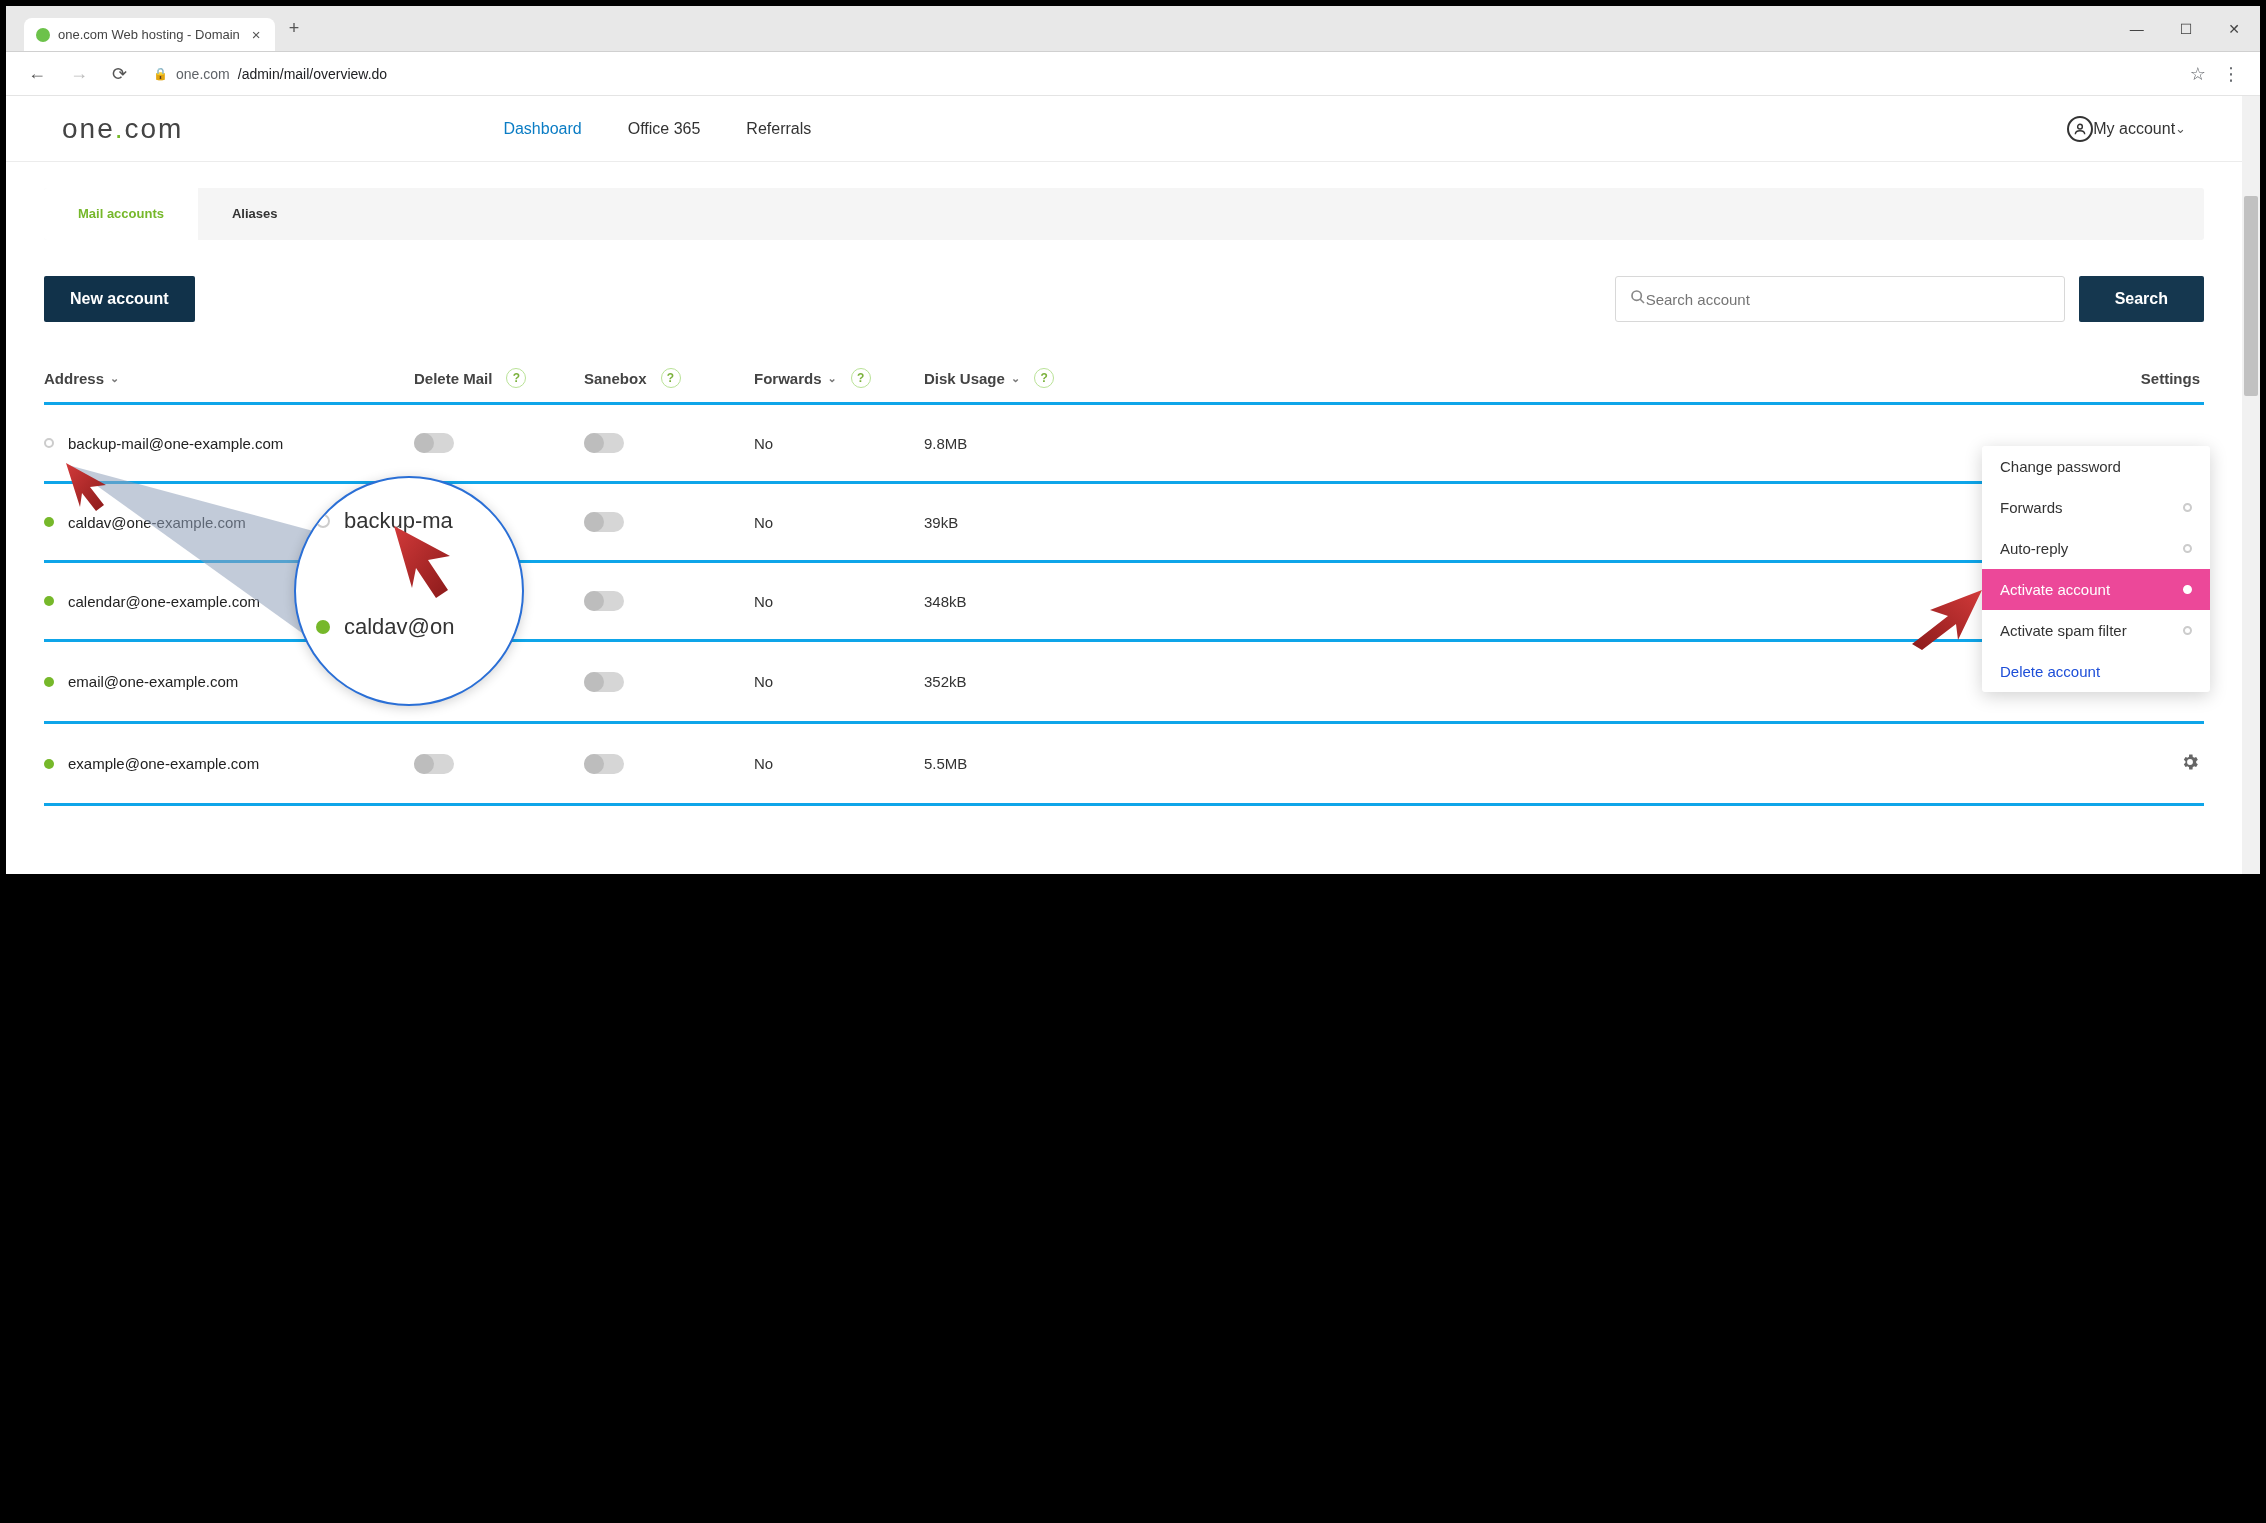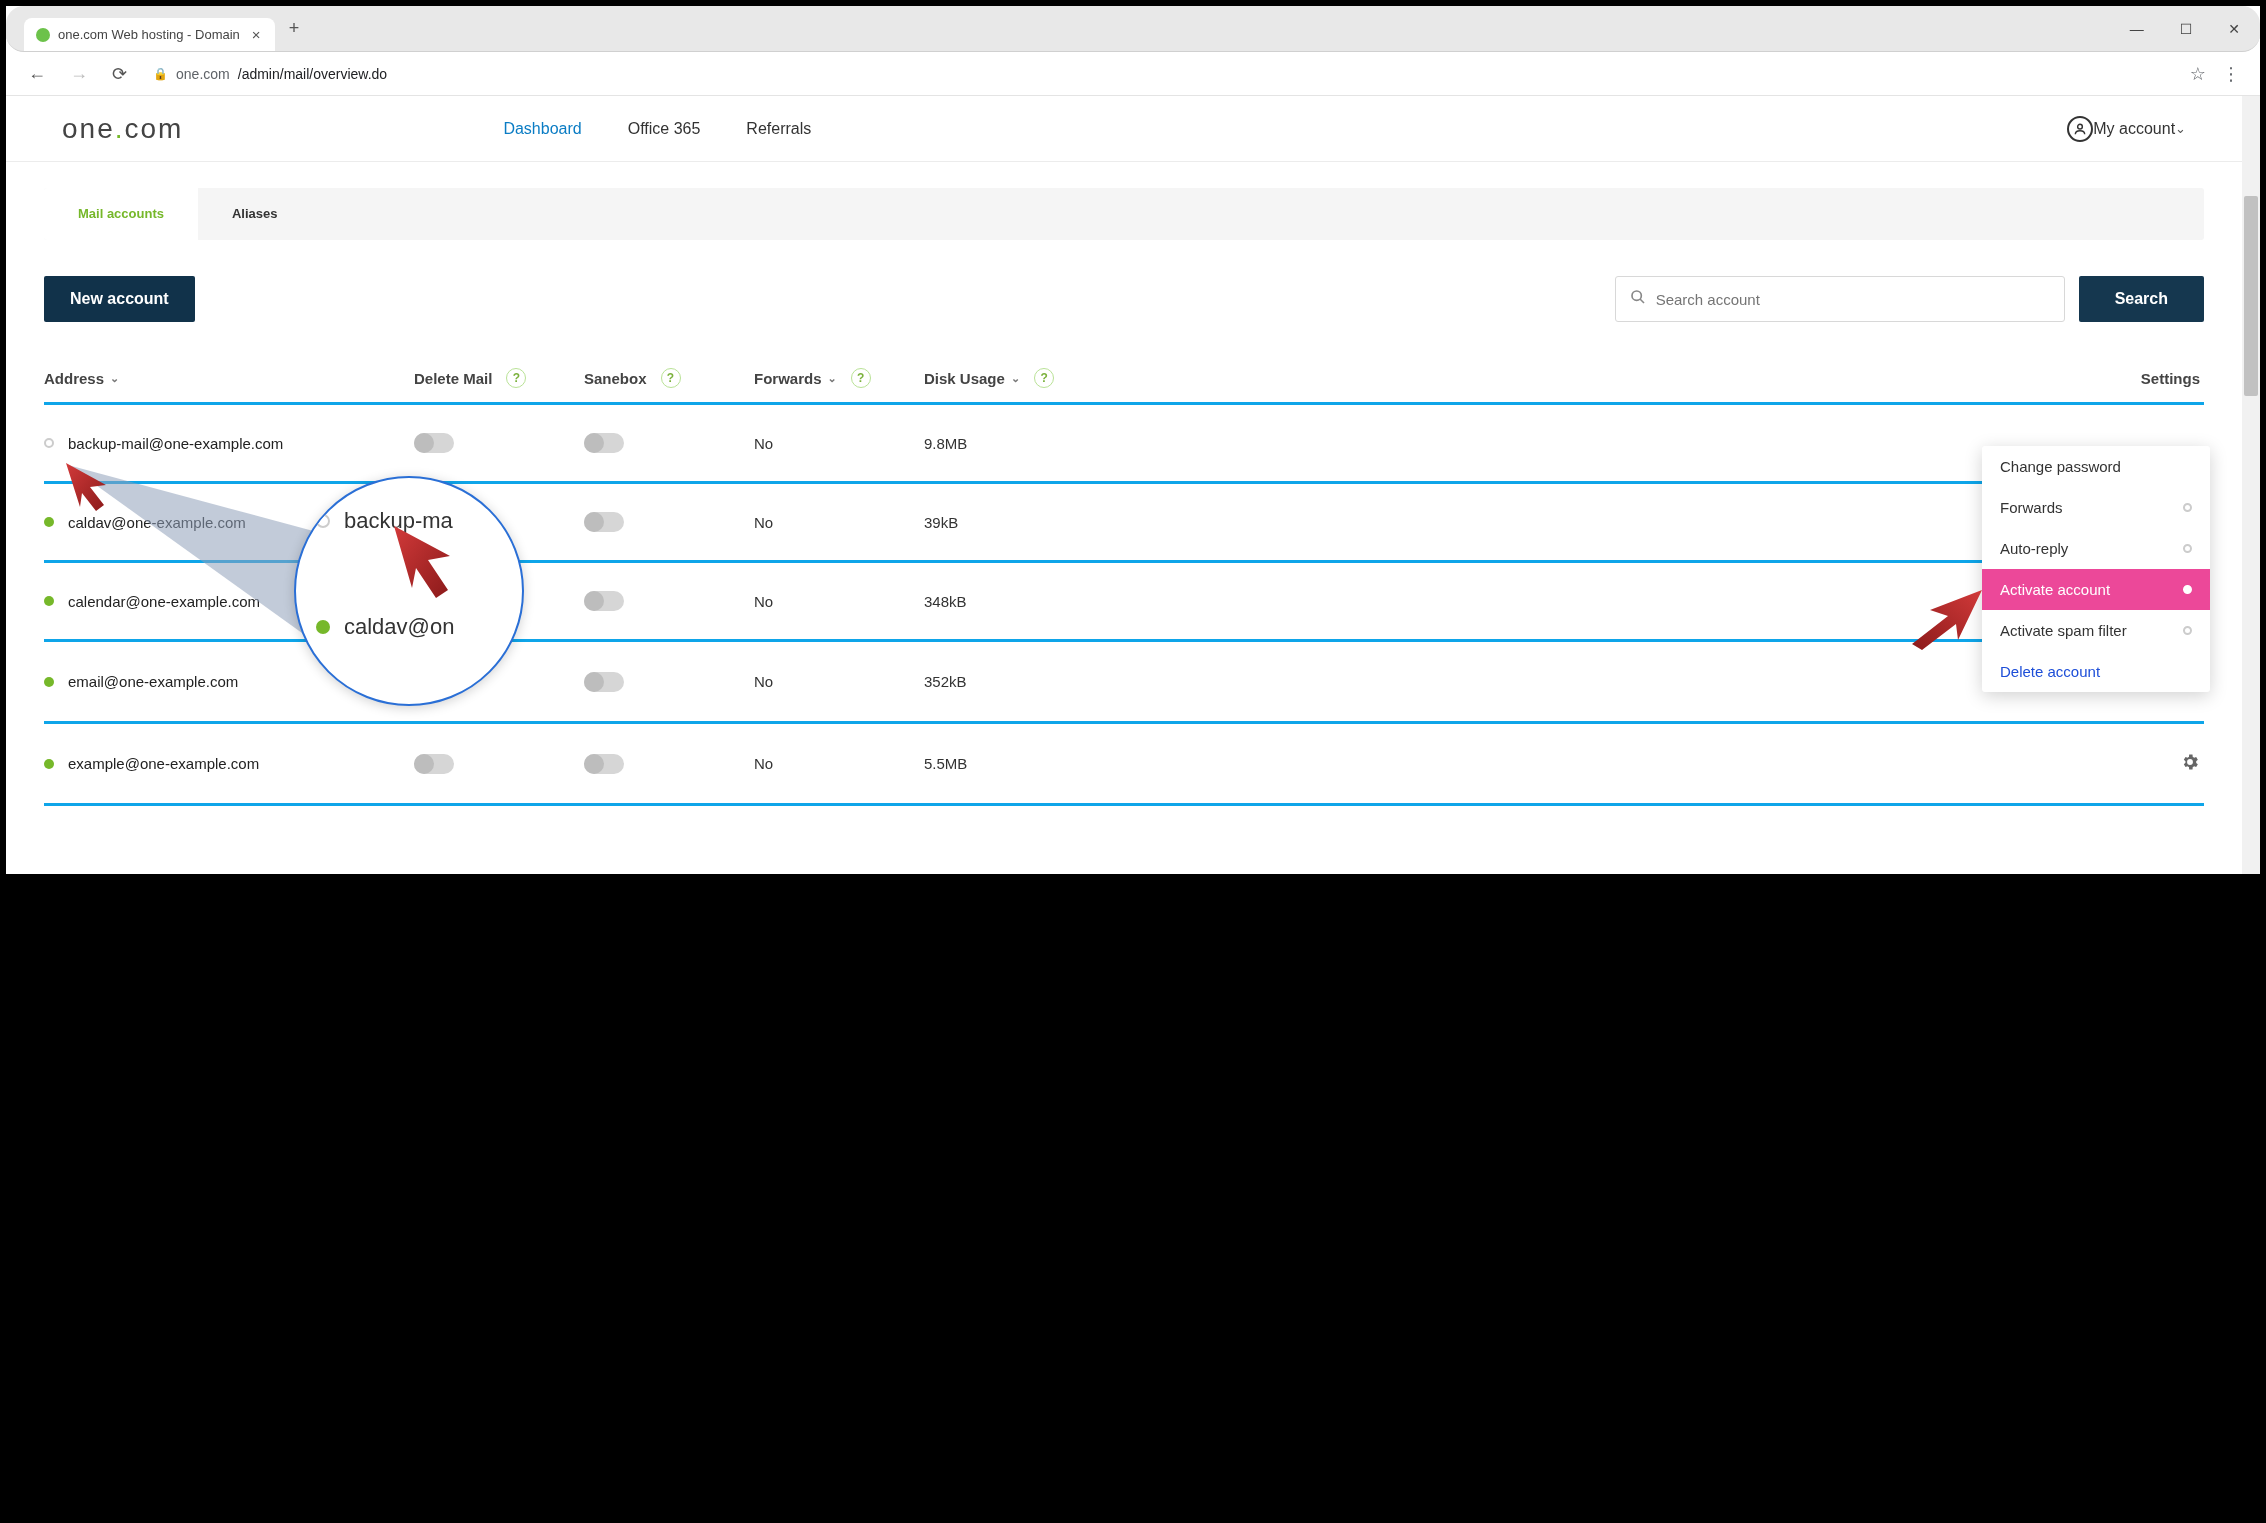--- a/index.html
+++ b/index.html
@@ -1,18 +1,18 @@
 <!DOCTYPE html>
 <html><head>
 <meta charset="utf-8">
 <style>
   * { box-sizing: border-box; margin: 0; padding: 0; font-family: -apple-system, BlinkMacSystemFont, "Segoe UI", Arial, sans-serif; }
   body { background: #000; padding: 5px; }
   .window { background: #fff; border: 1px solid #000; width: 100%; height: 870px; position: relative; overflow: hidden; }
-  .titlebar { height: 46px; background: #e8e8e8; display: flex; align-items: center; justify-content: space-between; padding: 0 14px 0 18px; border-bottom: 1px solid #d0d0d0; border-radius: 18px; }
+  .titlebar { height: 46px; background: #e8e8e8; display: flex; align-items: center; justify-content: space-between; padding: 0 14px 0 18px; border-bottom: 1px solid #d0d0d0; }
   .tabs-row { display: flex; align-items: center; gap: 8px; }
   .browser-tab { background: #fff; border-radius: 8px 8px 0 0; padding: 8px 10px 8px 12px; display: flex; align-items: center; gap: 8px; min-width: 230px; font-size: 13px; color: #444; position: relative; top: 6px; }
   .favicon { width: 14px; height: 14px; border-radius: 50%; background: #6cc24a; }
   .tab-close { color: #555; font-size: 15px; cursor: pointer; padding: 0 4px; }
   .new-tab { font-size: 18px; color: #555; padding: 0 6px; cursor: pointer; }
   .win-controls { display: flex; gap: 24px; color: #444; font-size: 14px; }
   .win-btn { cursor: pointer; padding: 2px 6px; }
   .addr-row { height: 44px; display: flex; align-items: center; padding: 0 16px; gap: 12px; border-bottom: 1px solid #e4e4e4; }
   .nav-ico { color: #555; font-size: 18px; cursor: pointer; padding: 2px 6px; }
   .nav-ico.disabled { color: #bbb; }
@@ -38,21 +38,21 @@
   .chev { font-size: 13px; color: #555; }
 
   .content { padding: 26px 38px 0 38px; }
   .subtabs { display: flex; background: #f5f5f5; border-radius: 3px; overflow: hidden; }
   .subtab { padding: 18px 34px 16px; font-size: 13px; font-weight: 600; color: #333; cursor: pointer; border-bottom: 3px solid transparent; }
   .subtab.active { background: #fff; color: #76b82a; }
   
   .actions-row { display: flex; align-items: flex-end; margin-top: 36px; gap: 14px; }
   .btn-primary { background: #11324a; color: #fff; border: none; padding: 14px 26px; font-size: 16px; font-weight: 600; cursor: pointer; border-radius: 2px; }
   .btn-primary.search-btn { background: #15374f; padding: 14px 36px; }
-  .search-wrap { margin-left: auto; display: flex; align-items: center; gap: 10px; border: 1px solid #d8d8d8; border-radius: 3px; padding: 0 14px; height: 46px; width: 450px; }
+  .search-wrap { margin-left: auto; display: flex; align-items: center; border: 1px solid #d8d8d8; border-radius: 3px; padding: 0 14px; height: 46px; width: 450px; }
   .search-ico { color: #888; }
   .search-input { border: none; outline: none; font-size: 15px; flex: 1; color: #444; }
 
   .table { margin-top: 30px; }
   .thead, .trow { display: grid; grid-template-columns: 370px 170px 170px 170px 170px 1fr; align-items: center; padding: 16px 0; border-bottom: 3px solid #0ea5e9; font-size: 15px; color: #333; }
   .thead { color: #444; font-weight: 600; padding-bottom: 14px; }
   .th { display: flex; align-items: center; gap: 6px; }
   .th .sort-chev { font-size: 11px; color: #777; }
   .help { width: 20px; height: 20px; border: 1px solid #b9e296; color: #7bb13c; border-radius: 50%; display: inline-flex; align-items: center; justify-content: center; font-size: 12px; margin-left: 8px; cursor: pointer; }
   .th-settings { justify-self: end; padding-right: 4px; }

